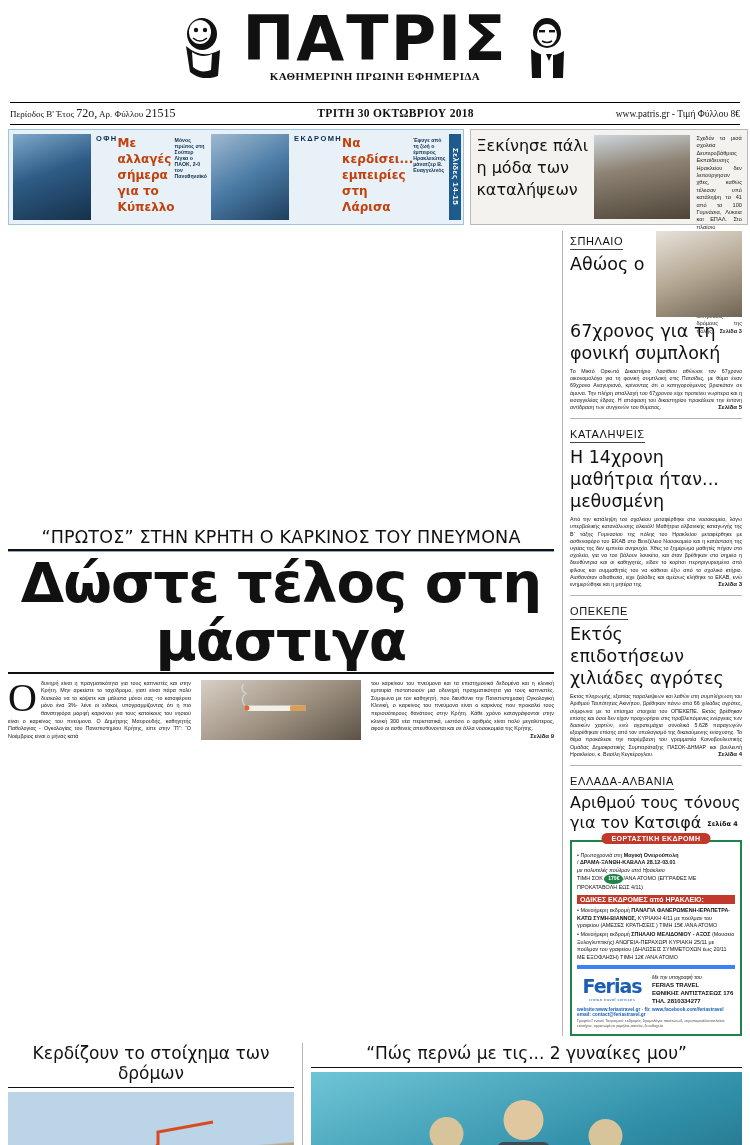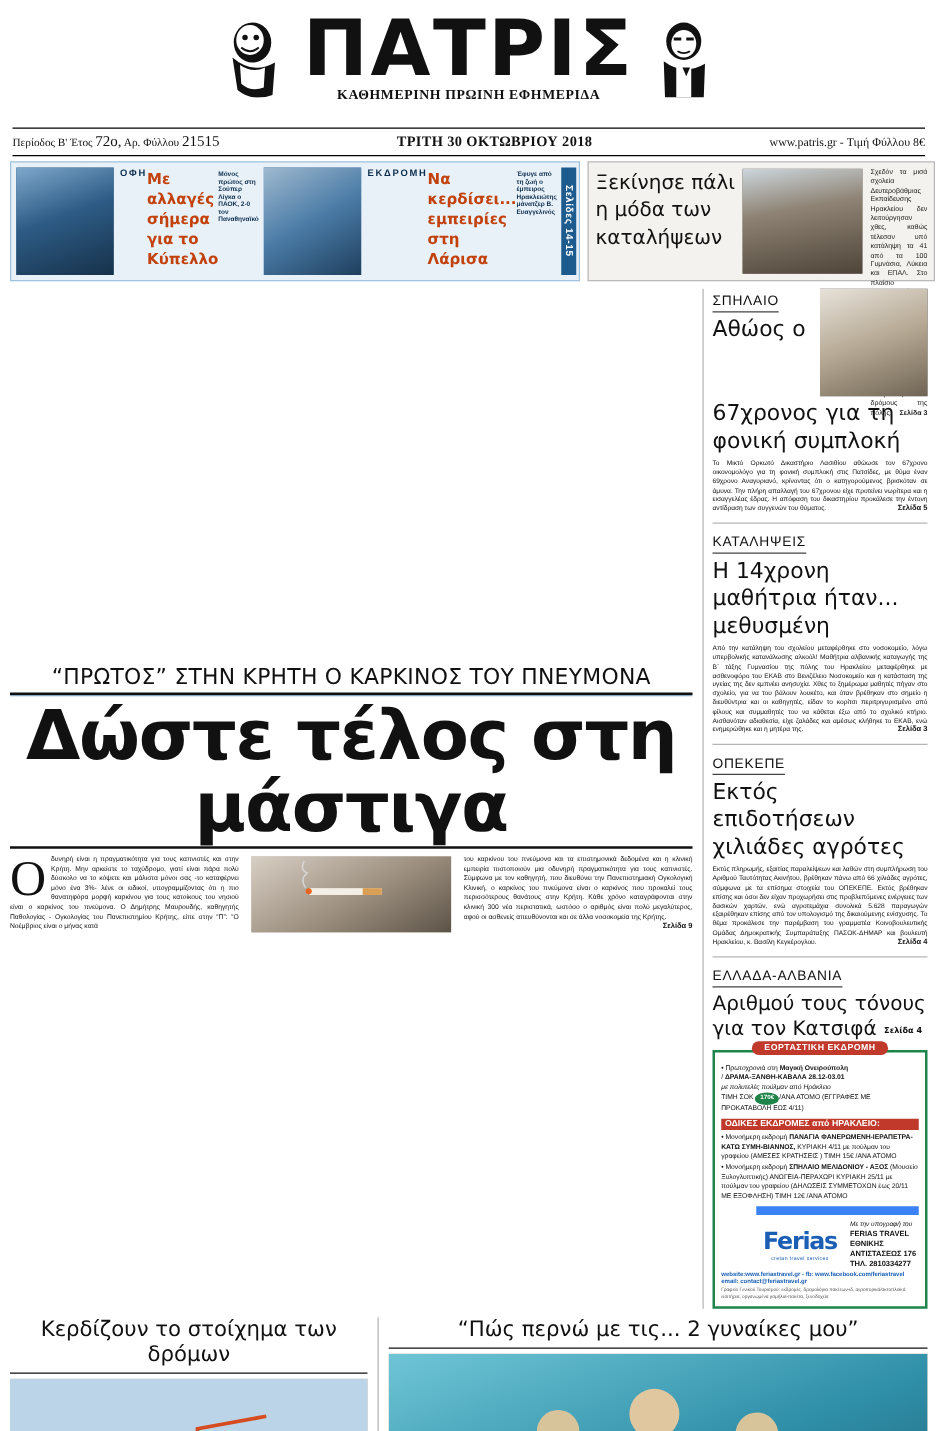--- a/index.html
+++ b/index.html
@@ -146,21 +146,21 @@
   
   .ad-travel { border:2px solid #1e8449; margin-top:6px; background:#fff; position:relative; padding:10px 5px 5px; }
   .travel-badge {
     position:absolute; top:-9px; left:50%; transform:translateX(-50%);
     background:#c0392b; color:#fff; font-size:7px; font-weight:bold;
     padding:2px 10px; border-radius:9px; letter-spacing:0.4px; white-space:nowrap;
   }
   .tr-line { font-size:5.4px; line-height:7.4px; }
   .tr-line b { font-weight:bold; }
   .tr-bar { background:#c0392b; color:#fff; font-size:7px; font-weight:bold; padding:1px 3px; margin:4px 0 3px; }
-  .tr-foot { display:flex; gap:5px; border-top:7px solid #3b82f6; margin-top:4px; padding-top:4px; align-items:center;margin-left:28px; }
+  .tr-foot { display:flex; gap:5px; border-top:4px solid #3b82f6; margin-top:4px; padding-top:4px; align-items:center; }
   .ferias-logo { flex:0 0 70px; text-align:center; }
   .ferias-word { font-family:"DejaVu Sans", sans-serif; font-weight:bold; font-size:19px; color:#1a5fb4; letter-spacing:-1px; }
   .ferias-tag { font-size:4.2px; color:#1a5fb4; letter-spacing:0.3px; }
   .ferias-info { flex:1; font-size:6px; line-height:8px; font-weight:bold; }
   .ferias-info .it { font-style:italic; font-weight:normal; font-size:5.2px; }
   .ferias-web { font-size:4.8px; font-weight:bold; color:#1a5fb4; margin-top:2px; }
   .ferias-fine { font-size:3.8px; line-height:5px; color:#555; margin-top:2px; }
 
   .photo-grad-a { position:absolute; inset:0; background:linear-gradient(160deg,#7fa8cc,#2e5c86 45%,#16314a); }
   .photo-grad-b { position:absolute; inset:0; background:linear-gradient(150deg,#9fb9cf,#4a7ba6 50%,#1f3f5e); }

